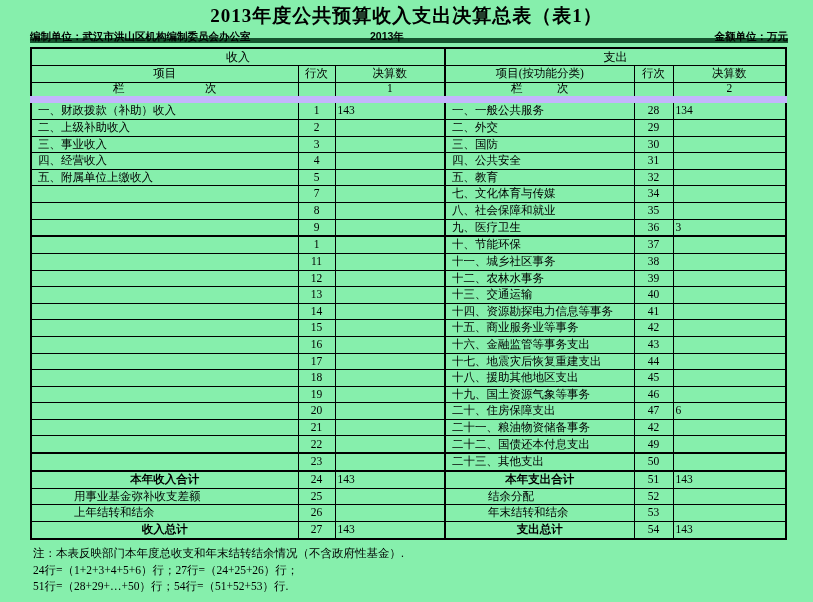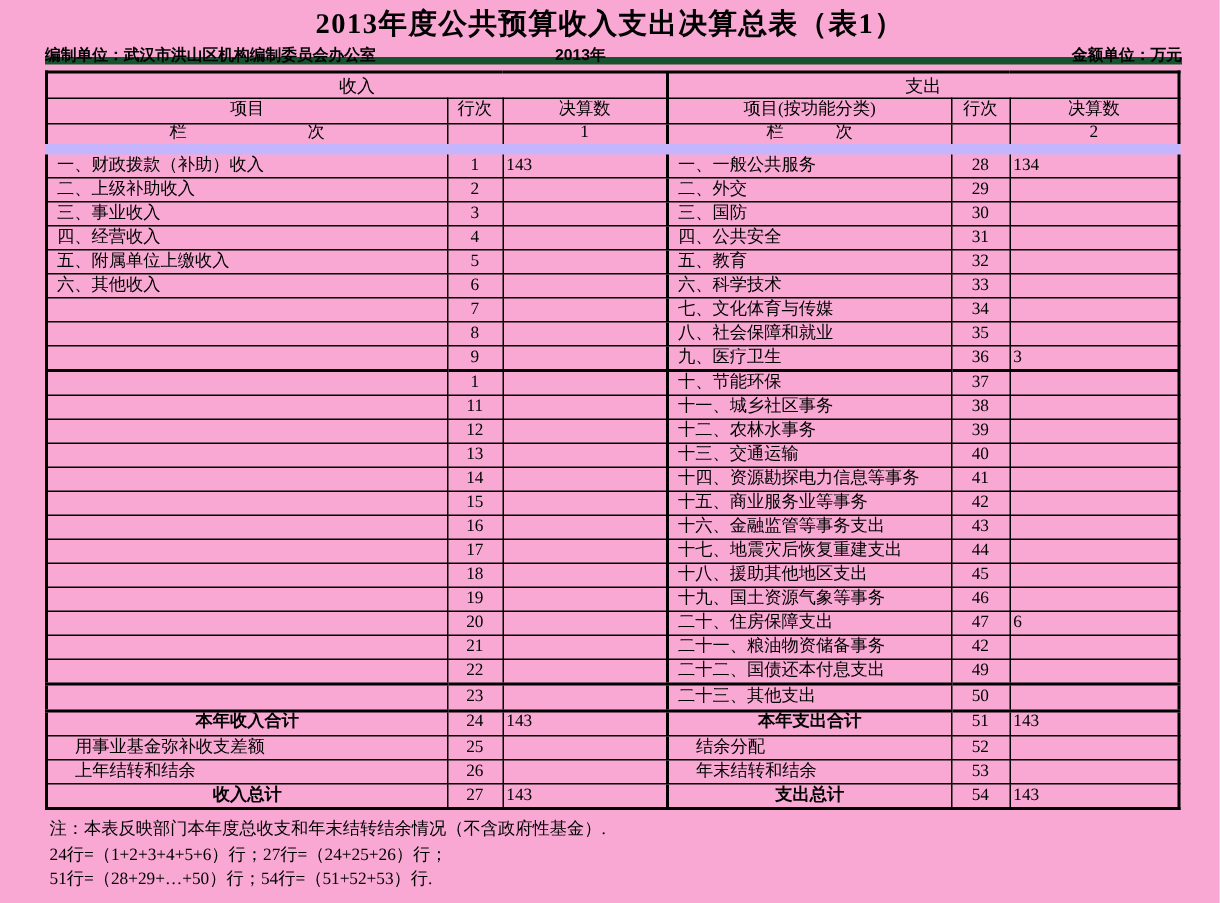--- a/index.html
+++ b/index.html
@@ -4,21 +4,21 @@
 <style>
   * { margin:0; padding:0; box-sizing:border-box; }
   html,body { background:#ffffff; }
   body {
     width:813px; height:602px;
     font-family:"Liberation Serif", serif;
     color:#000;
     position:relative;
     overflow:hidden;
   }
-  .page { position:absolute; inset:0; background:#f9a8d4; }
+  .page { position:absolute; inset:0; background:#86efac; }
 
   .title {
     position:absolute; top:3px; left:0; width:100%;
     text-align:center;
     font-size:19px; font-weight:bold;
     letter-spacing:1px;
   }
 
   .meta {
     position:absolute; top:29px; left:30px; width:758px; height:14px;
@@ -46,21 +46,21 @@
   thead tr { height:17px; }
   th.section { text-align:center; font-size:12px; }
   th.colhead { text-align:center; }
   tr.colindex td { text-align:center; }
   tr.colindex { border-bottom:2px solid #000; }
   tr.colindex td { border-bottom:7px solid #c4b5fd; }
 
   .divider-left { border-left:2px solid #000; }
 
   td.item   { text-align:left; padding-left:6px; }
-  td.sub    { padding-left:18px; }
+  td.sub    { padding-left:42px; }
   td.total  { text-align:center; font-weight:bold; }
   td.lineno { text-align:center; }
   td.amount { text-align:left; padding-right:3px; }
 
   tr.thick-bottom td { border-bottom:2px solid #000; }
 
   .notes {
     position:absolute; left:33px; top:545px; width:740px;
     font-size:11.5px; line-height:16.5px;
   }
@@ -146,28 +146,20 @@
           </tr>
           <tr>
             <td class="item">五、附属单位上缴收入</td>
             <td class="lineno">5</td>
             <td class="amount"></td>
             <td class="item divider-left">五、教育</td>
             <td class="lineno">32</td>
             <td class="amount"></td>
           </tr>
           <tr>
-            <td class="item">六、其他收入</td>
-            <td class="lineno">6</td>
-            <td class="amount"></td>
-            <td class="item divider-left">六、科学技术</td>
-            <td class="lineno">33</td>
-            <td class="amount"></td>
-          </tr>
-          <tr>
             <td class="item"></td>
             <td class="lineno">7</td>
             <td class="amount"></td>
             <td class="item divider-left">七、文化体育与传媒</td>
             <td class="lineno">34</td>
             <td class="amount"></td>
           </tr>
           <tr>
             <td class="item"></td>
             <td class="lineno">8</td>

